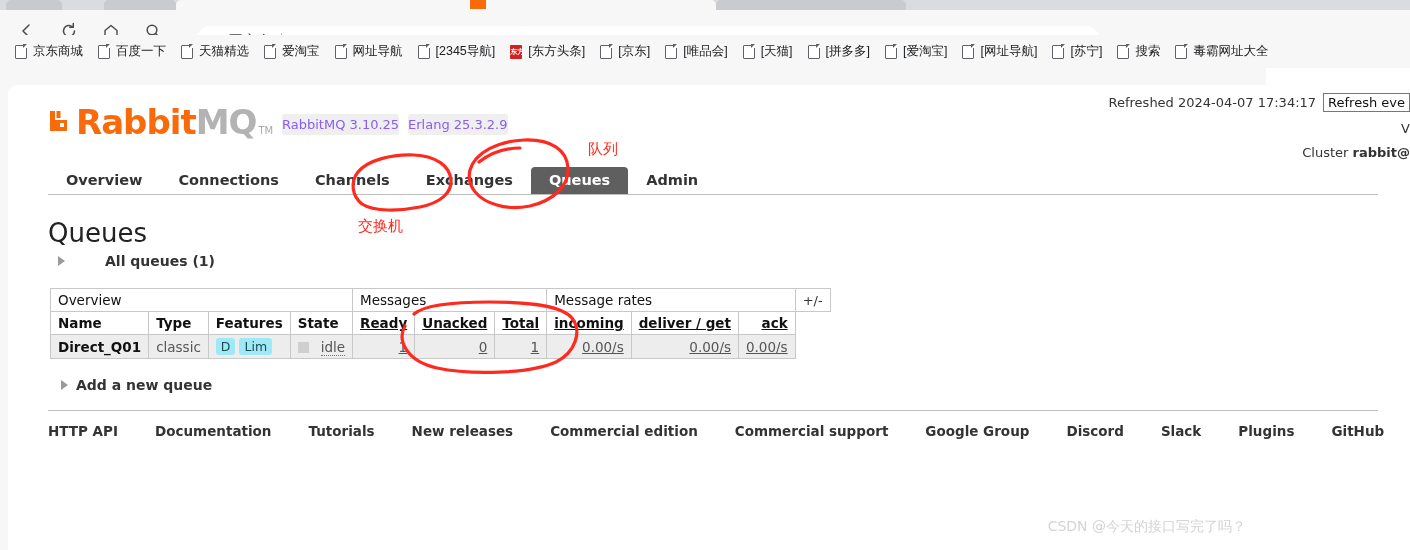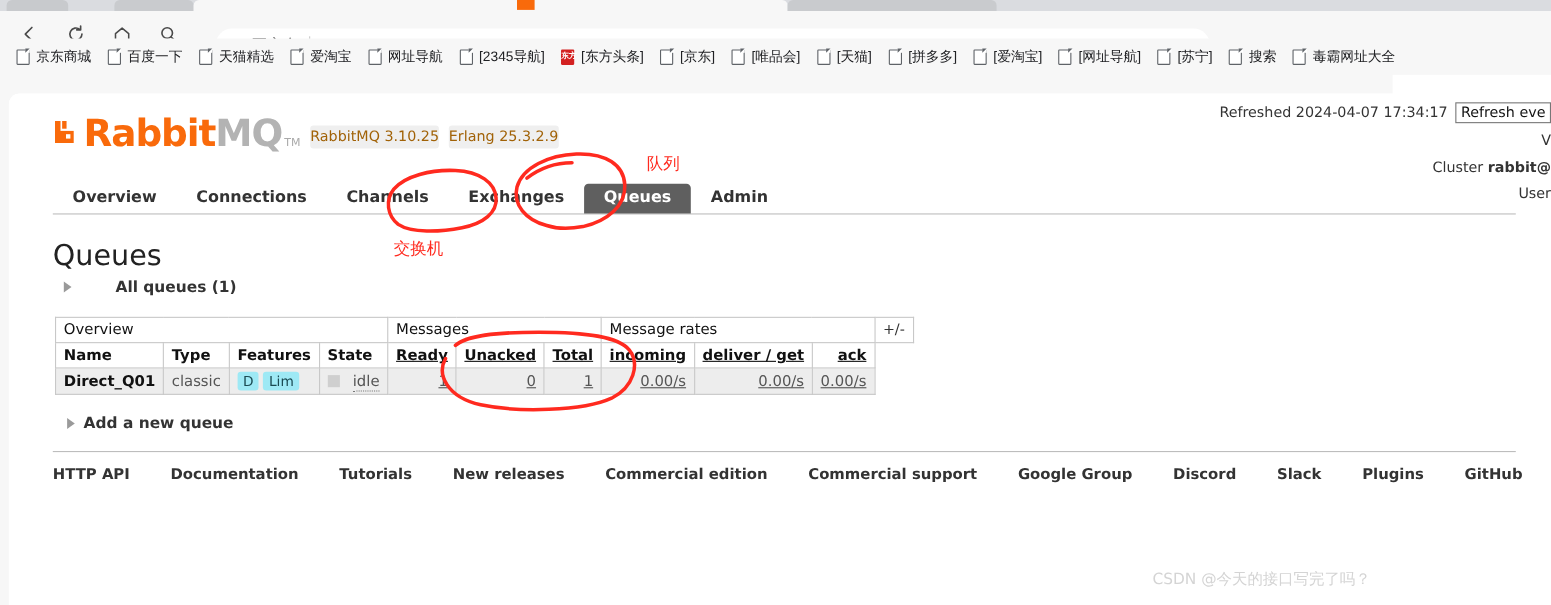--- a/index.html
+++ b/index.html
@@ -114,21 +114,21 @@
   .logo-text {
     font-size: 34px; font-weight: bold; letter-spacing: -1px; line-height: 1;
   }
   .logo-text .o { color: #f96a0b; }
   .logo-text .g { color: #b3b3b3; }
   .logo-tm { font-size: 10px; color: #aaa; margin-left: 2px; }
 
   .verpill {
     position: absolute; top: 29px;
     background: #efefef; border-radius: 3px;
-    font-size: 13px; color: #a16207; padding: 3px 0;
+    font-size: 13px; color: #8b5cf6; padding: 3px 0;
     white-space: nowrap;
   }
   #ver-rmq { left: 274px; }
   #ver-erl { left: 400px; }
 
   .status-area {
     position: absolute; right: 0px; top: 8px;
     text-align: right; font-size: 13px; color: #333;
     width: 340px;
   }
@@ -382,21 +382,20 @@
     <div class="status-area">
       <div class="status-line1">
         <span class="refreshed-txt">Refreshed 2024-04-07 17:34:17</span>
         <span class="refresh-select">Refresh eve</span>
       </div>
       <div class="status-line2">V</div>
       <div class="status-line3">
         <span>Cluster</span>
         <b>rabbit@</b>
       </div>
-      <div class="status-line4">User</div>
     </div>
 
     <div class="navtabs" id="nav-tabs">
           <div class="navtab">Overview</div>
           <div class="navtab">Connections</div>
           <div class="navtab">Channels</div>
           <div class="navtab">Exchanges</div>
           <div class="navtab active">Queues</div>
           <div class="navtab">Admin</div>
         </div>

